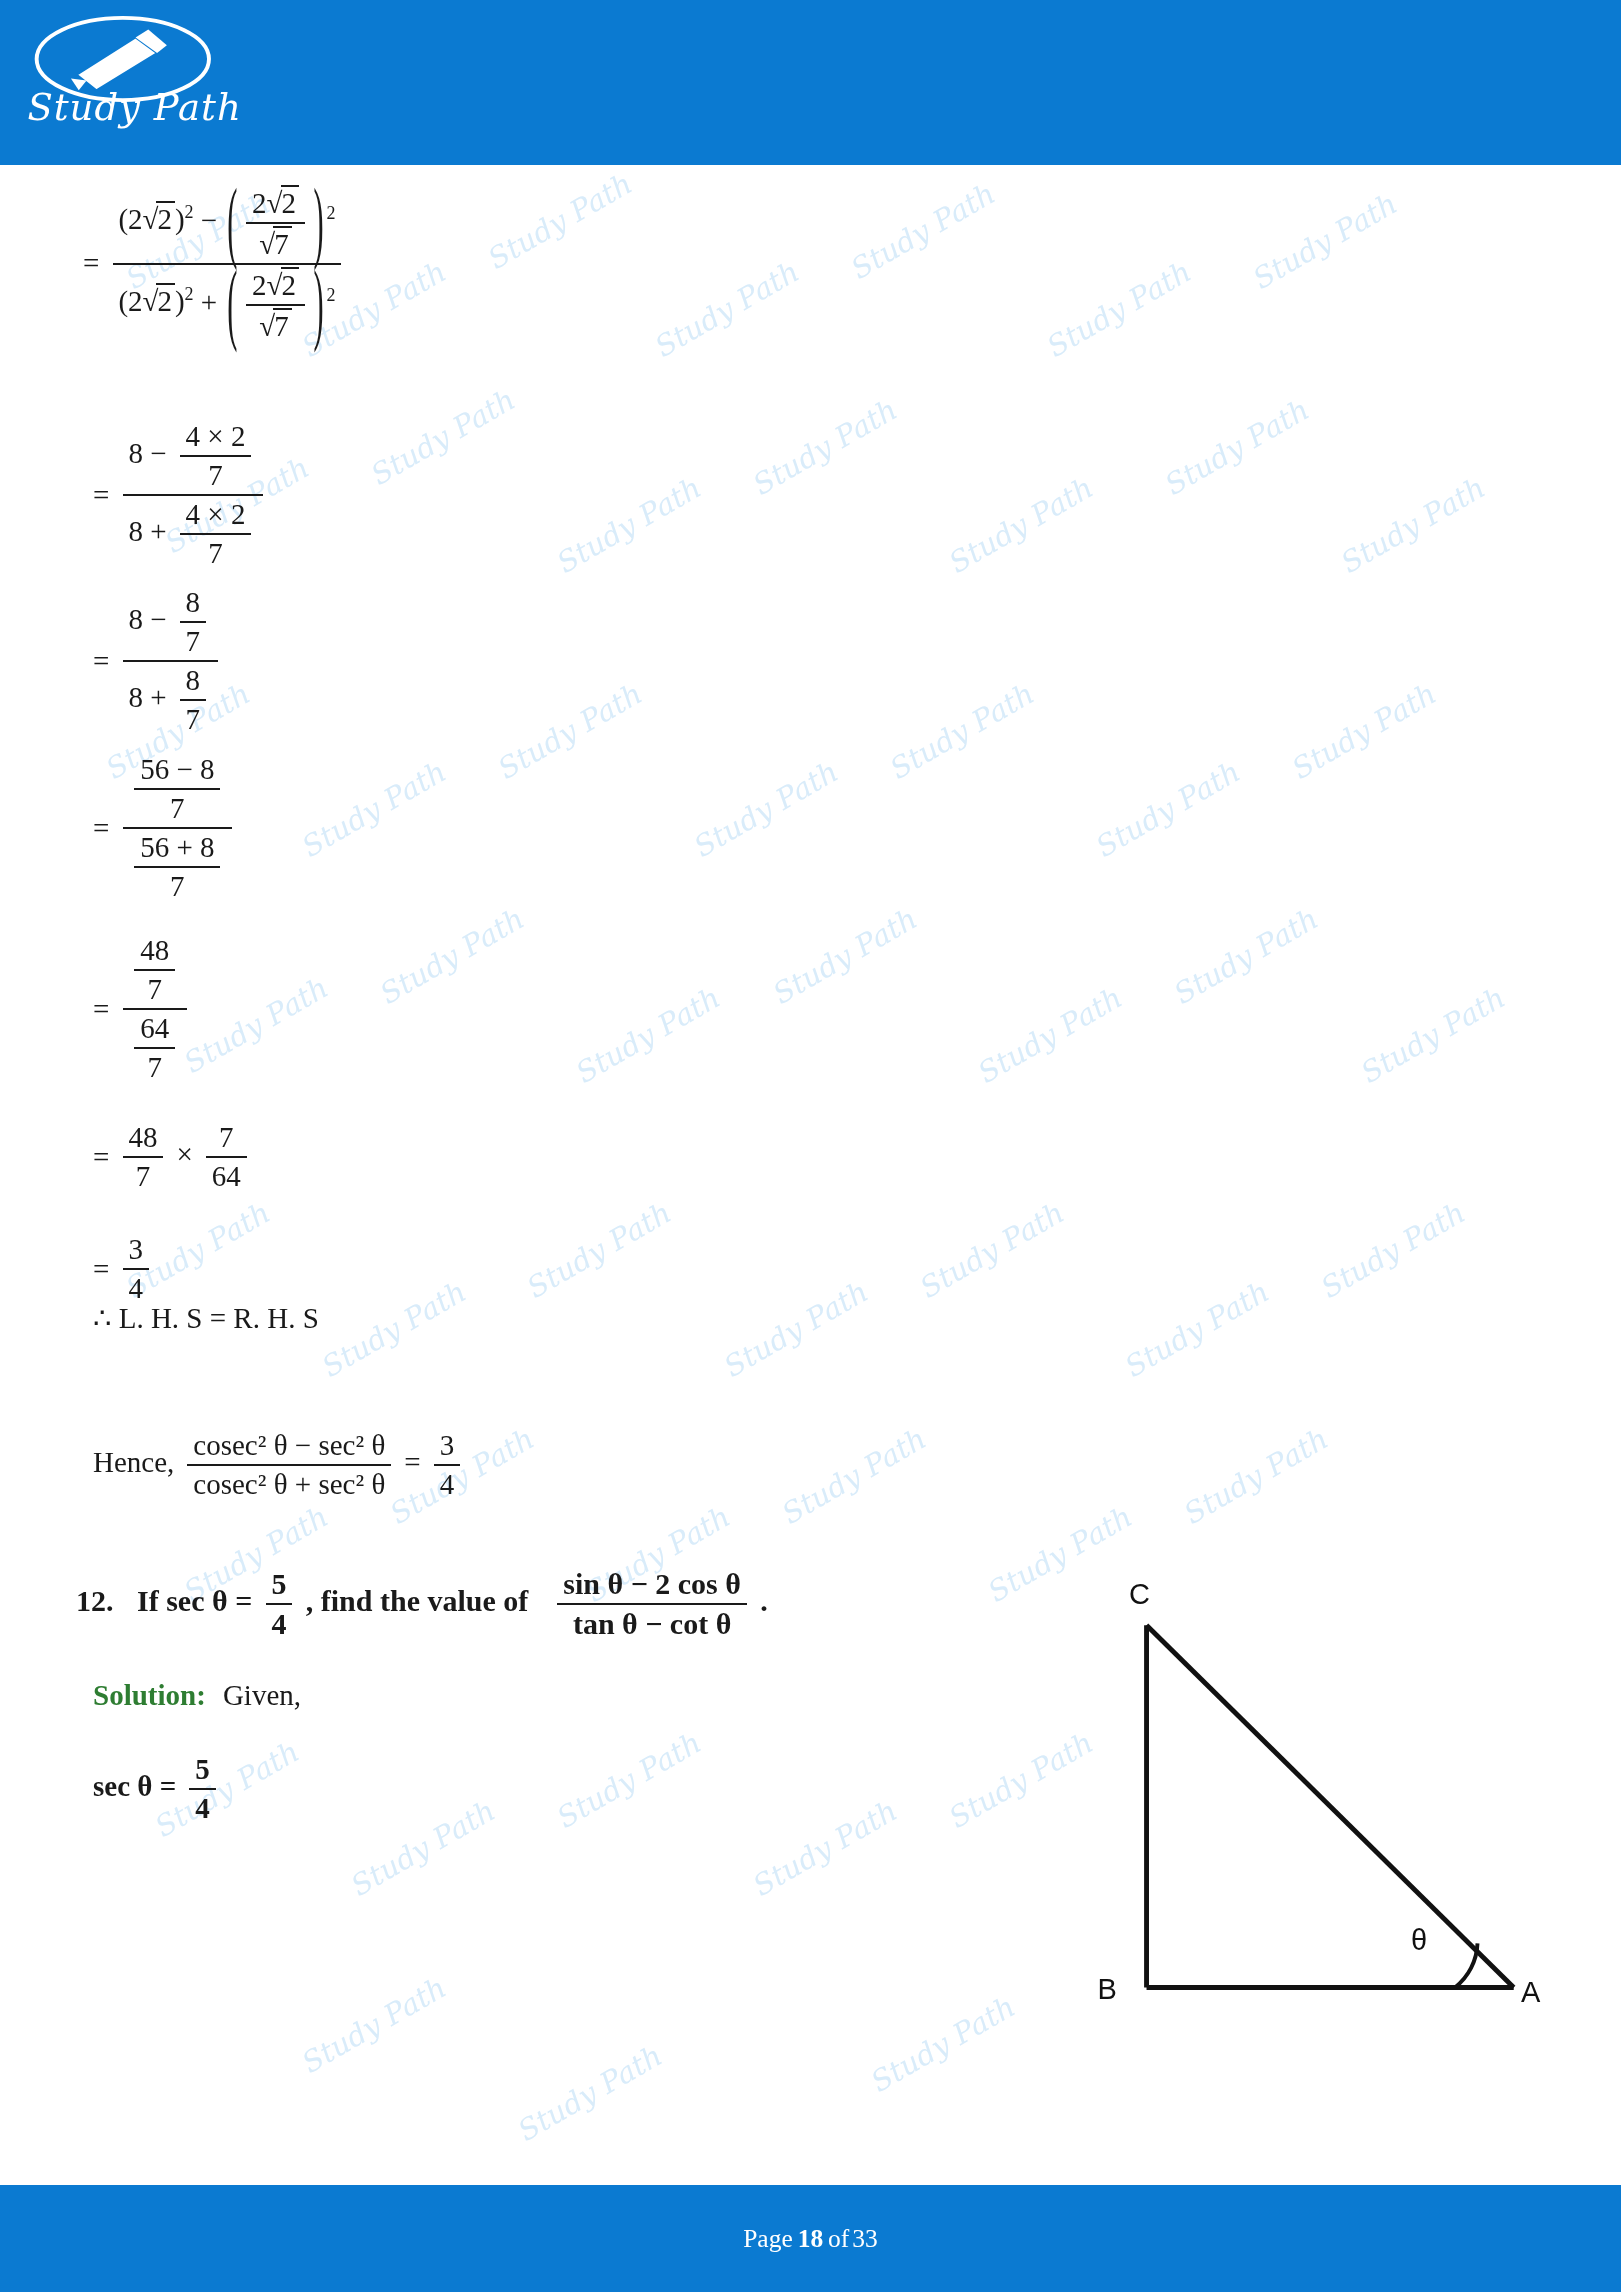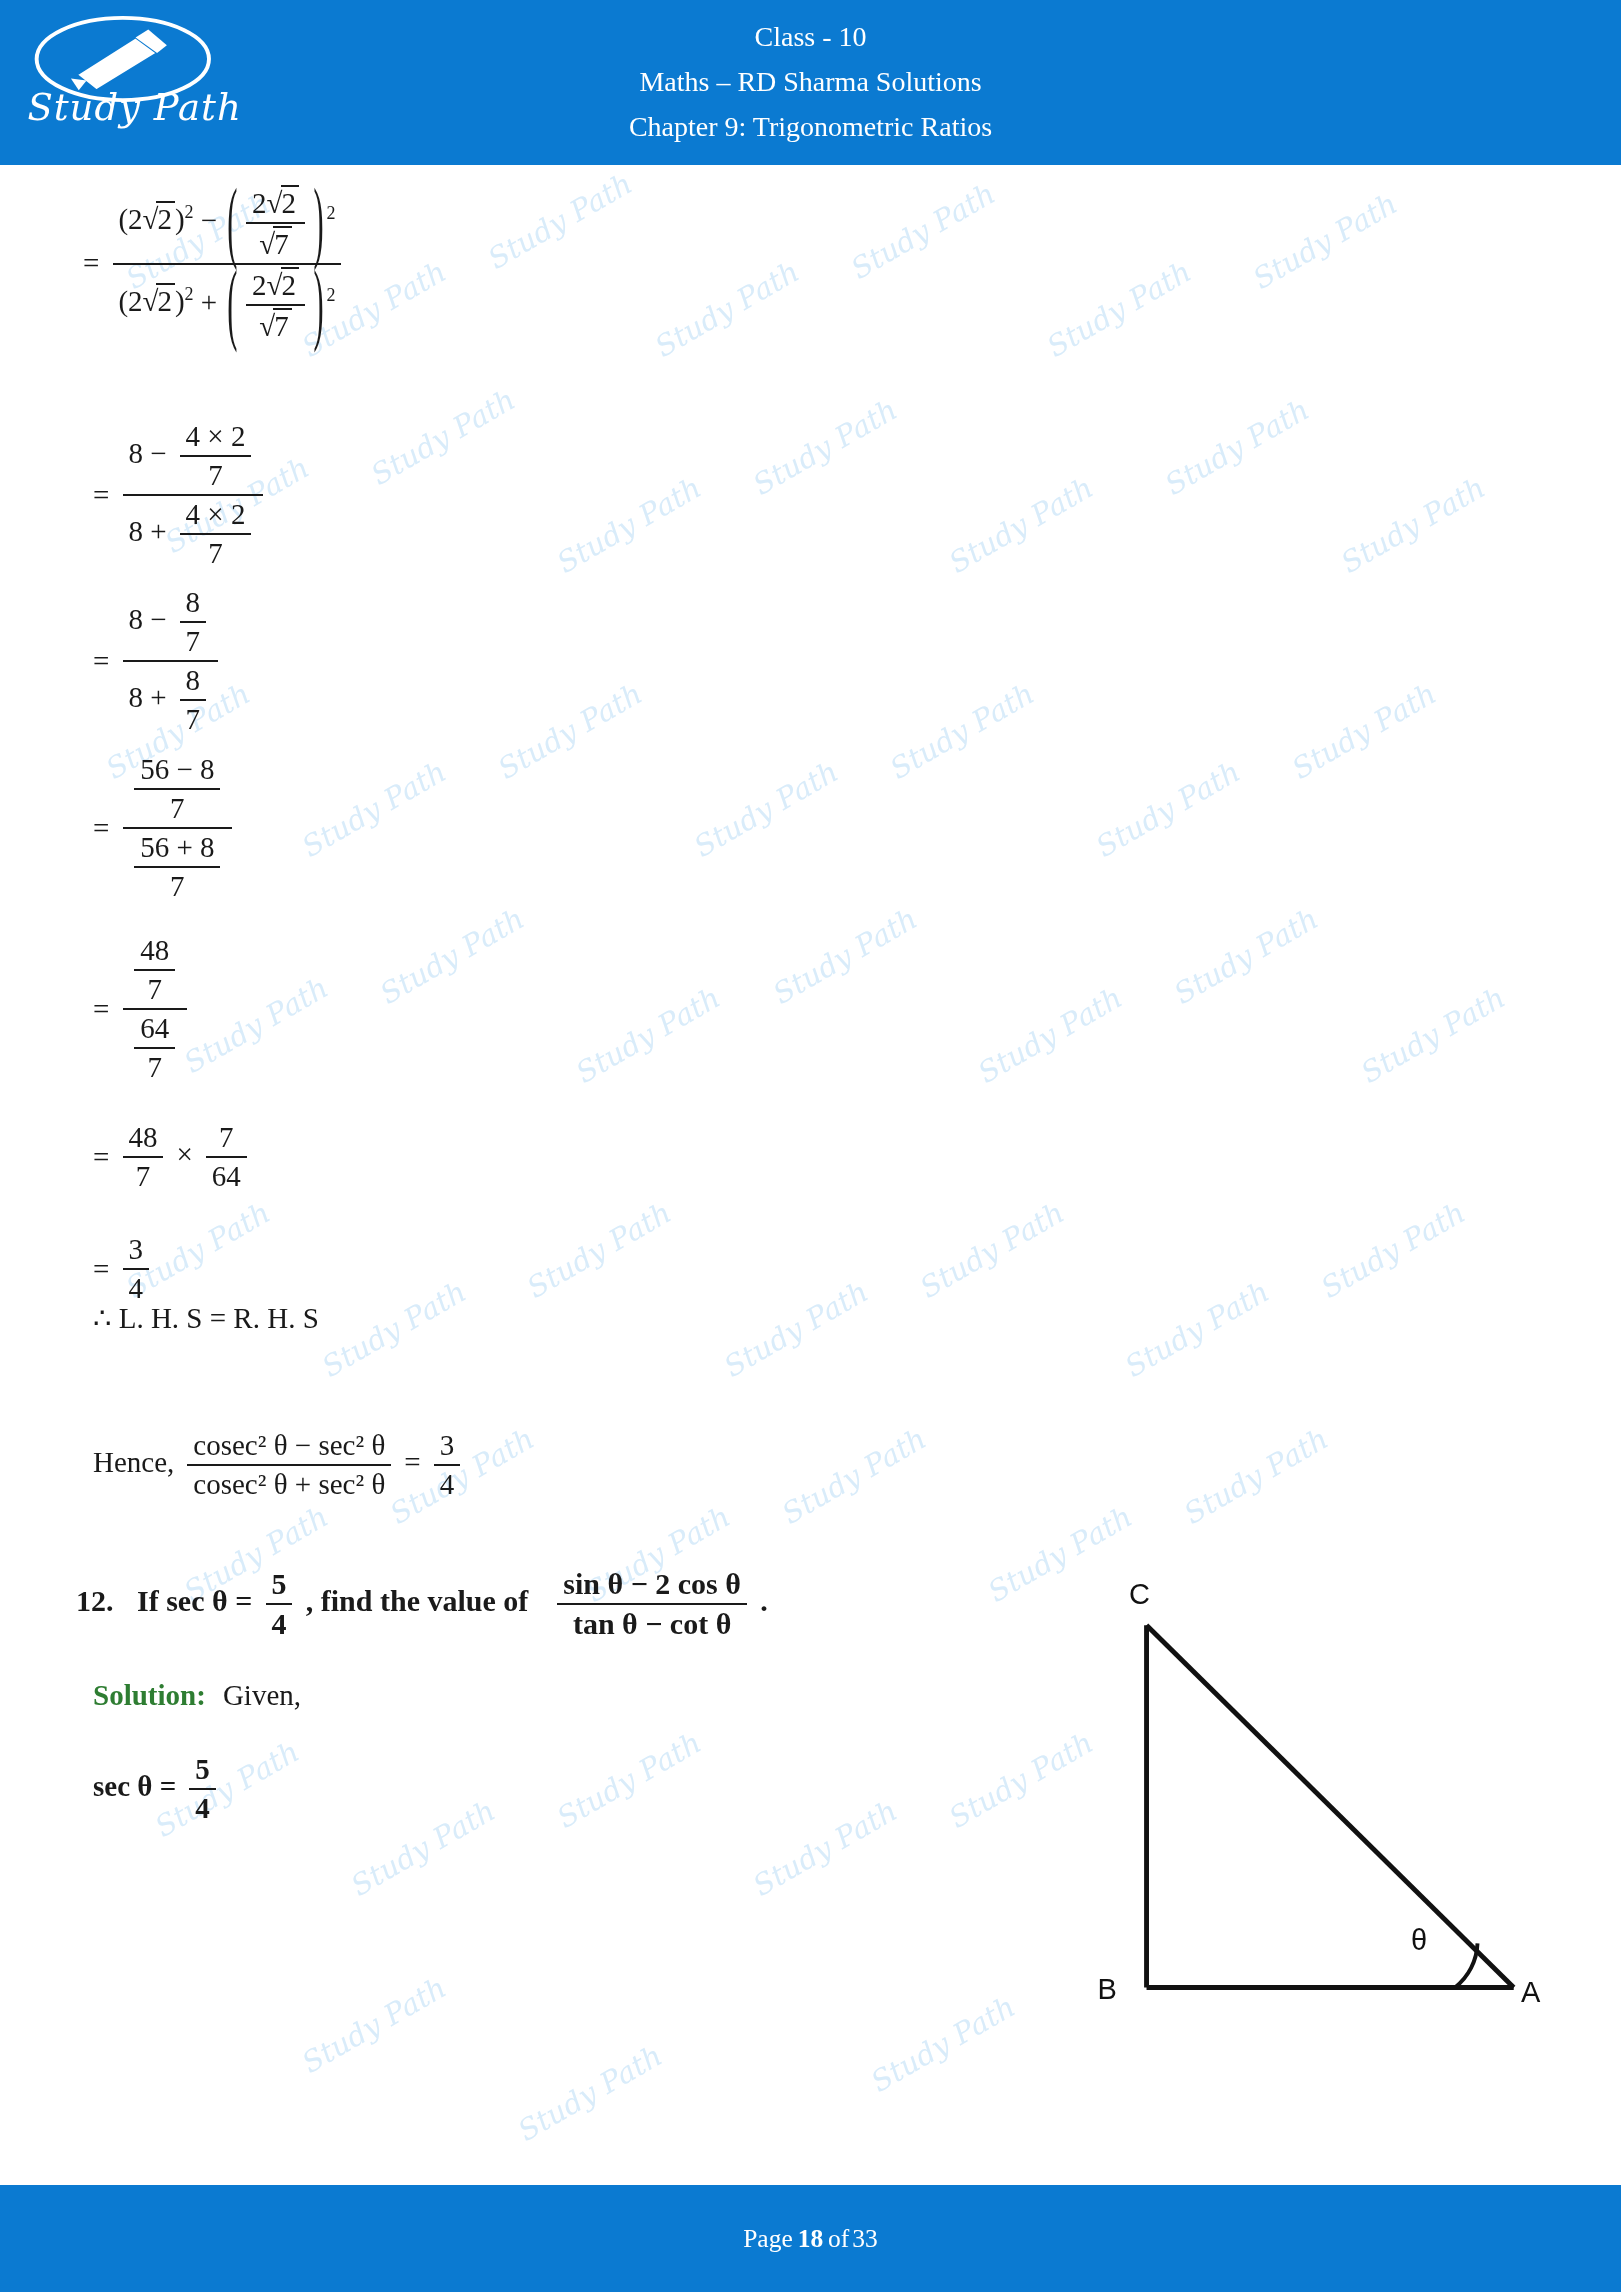--- a/index.html
+++ b/index.html
@@ -145,25 +145,20 @@
 <div class="header">
   <div class="logo">
     <svg width="235" height="147" viewBox="0 0 240 150">
       <ellipse cx="105" cy="52" rx="88" ry="42" fill="none" stroke="#ffffff" stroke-width="4"></ellipse>
       <path d="M58 68 L118 30 L140 46 L78 84 Z" fill="#ffffff" stroke="#0b7ad1" stroke-width="2"></path>
       <path d="M52 72 L68 74 L60 84 Z" fill="#ffffff"></path>
       <path d="M118 30 L131 22 L150 38 L140 46 Z" fill="#ffffff"></path>
     </svg>
   </div>
   <div class="logo-text">Study Path</div>
-  <div class="header-lines">
-    <div>Class - 10</div>
-    <div>Maths – RD Sharma Solutions</div>
-    <div>Chapter 9: Trigonometric Ratios</div>
-  </div>
 </div>
 
 <div class="watermarks">
   <div class="wm" style="left:118px;  top:59px;">Study Path</div>
   <div class="wm" style="left:294px;  top:127px;">Study Path</div>
   <div class="wm" style="left:480px;  top:39px;">Study Path</div>
   <div class="wm" style="left:647px;  top:127px;">Study Path</div>
   <div class="wm" style="left:843px;  top:49px;">Study Path</div>
   <div class="wm" style="left:1039px; top:127px;">Study Path</div>
   <div class="wm" style="left:1245px; top:59px;">Study Path</div>

